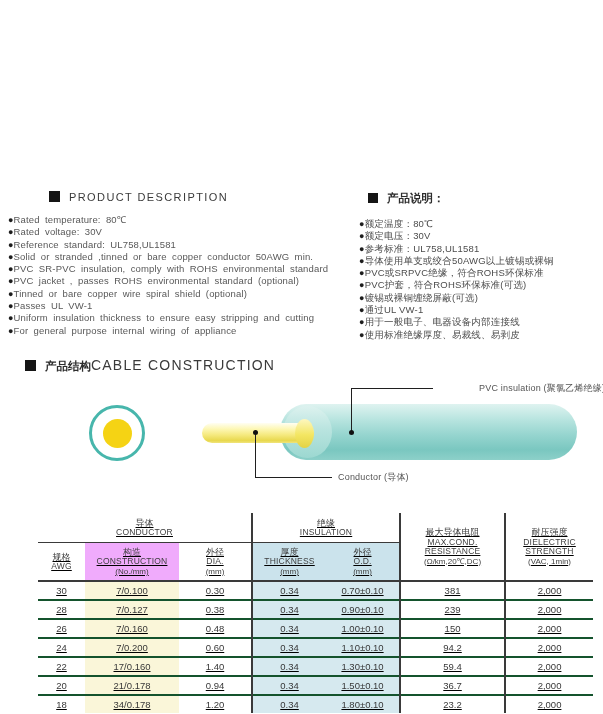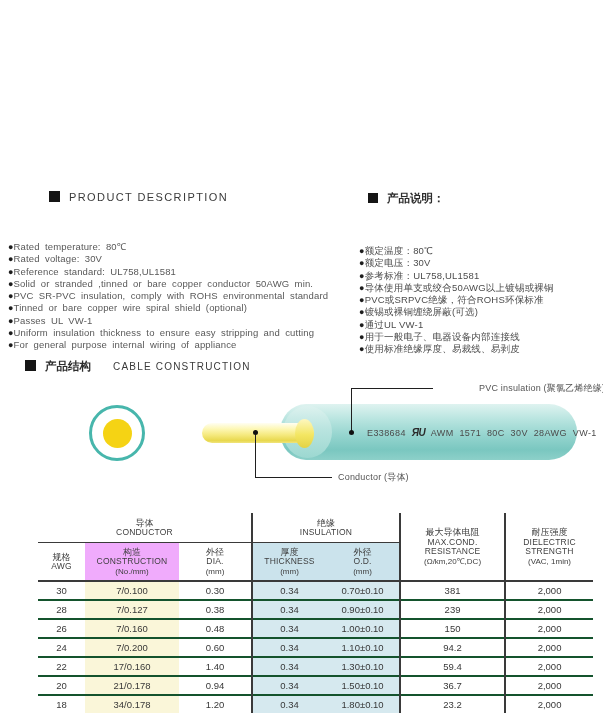--- a/index.html
+++ b/index.html
@@ -4,24 +4,24 @@
 <style>
   html,body{margin:0;padding:0;background:#fff;}
   .page{position:relative;width:603px;height:714px;background:#ffffff;overflow:hidden;
         font-family:"Liberation Sans",sans-serif;}
 
   
   .sec-title{position:absolute;white-space:nowrap;color:#303030;}
   .sq{display:inline-block;width:11px;height:11px;background:#151515;margin-right:9px;vertical-align:-1px;}
   .t-en{font-size:11px;letter-spacing:1.4px;color:#3a3a3a;}
   .t-zh{font-size:11.5px;font-weight:bold;color:#2d2d2d;}
-  .t-en2{font-size:10px;letter-spacing:1.2px;color:#3a3a3a;margin-left:22px;}
-
-  
-  .blist{position:absolute;margin-top:27px;}
+  .t-en2{font-size:14px;letter-spacing:1.2px;color:#3a3a3a;}
+
+  
+  .blist{position:absolute;}
   .b-line{font-size:9.5px;line-height:12.3px;color:#585858;letter-spacing:0.15px;word-spacing:2.5px;white-space:nowrap;}
   .blist-zh .b-line{color:#4c4c4c;letter-spacing:0.2px;word-spacing:0;}
   .b-dot{font-size:9px;margin-right:0px;color:#1d1d1d;}
 
   
   .xsec-outer{position:absolute;left:89px;top:405px;width:50px;height:50px;border:3px solid #47b6ac;
               border-radius:50%;background:#fff;display:flex;align-items:center;justify-content:center;}
   .xsec-core{width:29px;height:29px;border-radius:50%;background:#f5d314;}
   .rod{position:absolute;left:202px;top:423px;width:112px;height:20px;border-radius:10px/50%;z-index:3;
        background:linear-gradient(180deg,#fffef2 0%,#fdf7b4 30%,#f5e97e 60%,#e8d84e 88%,#f0e47c 100%);}
@@ -33,21 +33,21 @@
   .cyl-cap{position:absolute;left:283px;top:406px;width:49px;height:52px;border-radius:50%;z-index:2;
        background:linear-gradient(180deg,#ddf2ef 0%,#b9e4df 45%,#9cd8d1 100%);}
   .marking{position:absolute;left:367px;top:427px;z-index:5;font-size:9px;color:#4b4b4b;
            letter-spacing:0.4px;word-spacing:3px;white-space:nowrap;}
   .ul-mark{font-weight:bold;font-size:10px;letter-spacing:-0.5px;color:#2a2a2a;font-style:italic;}
   .lead{position:absolute;background:#1f1f1f;z-index:6;}
   .lead-dot{position:absolute;width:5px;height:5px;border-radius:50%;background:#101010;z-index:6;}
   .dia-label{position:absolute;font-size:9px;color:#555;white-space:nowrap;z-index:6;letter-spacing:0.2px;}
 
   
-  .spec-table{position:absolute;left:38px;top:513px;}
+  .spec-table{position:absolute;left:38px;top:513px;text-decoration:underline;}
   table{border-collapse:collapse;table-layout:fixed;width:555px;}
   th,td{padding:0;margin:0;}
   thead th{font-weight:normal;color:#3e3e3e;text-align:center;vertical-align:middle;}
   .grp-row th{height:29px;}
   .col-row th{height:37px;}
   .zh{display:block;font-size:9px;line-height:10.5px;}
   .en{display:block;font-size:8.5px;line-height:9.5px;letter-spacing:0.2px;white-space:pre-line;}
   .unit{display:block;font-size:8px;line-height:9.5px;}
   .grp-b{border-bottom:1px solid #3a3a3a;}
   .vl{border-left:2px solid #3a3a3a;margin-top:16px;}
@@ -65,53 +65,54 @@
 
   <div class="sec-title" style="left:25px;top:187px;padding-left:24px;">
     <span class="sq"></span><span class="t-en">PRODUCT DESCRIPTION</span>
   </div>
   <div class="blist blist-en" style="left:8px;top:214px;width:354px;" id="list-en">
       <div class="b-line"><span class="b-dot">●</span><span>Rated temperature: 80℃</span></div>
       <div class="b-line"><span class="b-dot">●</span><span>Rated voltage: 30V</span></div>
       <div class="b-line"><span class="b-dot">●</span><span>Reference standard: UL758,UL1581</span></div>
       <div class="b-line"><span class="b-dot">●</span><span>Solid or stranded ,tinned or bare copper conductor 50AWG min.</span></div>
       <div class="b-line"><span class="b-dot">●</span><span>PVC SR-PVC insulation, comply with ROHS environmental standard</span></div>
+      <div class="b-line"><span class="b-dot">●</span><span>PVC jacket , passes ROHS environmental standard (optional)</span></div>
       <div class="b-line"><span class="b-dot">●</span><span>Tinned or bare copper wire spiral shield (optional)</span></div>
       <div class="b-line"><span class="b-dot">●</span><span>Passes UL VW-1</span></div>
       <div class="b-line"><span class="b-dot">●</span><span>Uniform insulation thickness to ensure easy stripping and cutting</span></div>
       <div class="b-line"><span class="b-dot">●</span><span>For general purpose internal wiring of appliance</span></div>
     </div>
 
   <div class="sec-title" style="left:368px;top:188px;">
     <span class="sq" style="width:10px;height:10px;"></span><span class="t-zh">产品说明：</span>
   </div>
   <div class="blist blist-zh" style="left:359px;top:218px;width:240px;" id="list-zh">
       <div class="b-line"><span class="b-dot">●</span><span>额定温度：80℃</span></div>
       <div class="b-line"><span class="b-dot">●</span><span>额定电压：30V</span></div>
       <div class="b-line"><span class="b-dot">●</span><span>参考标准：UL758,UL1581</span></div>
       <div class="b-line"><span class="b-dot">●</span><span>导体使用单支或绞合50AWG以上镀锡或裸铜</span></div>
       <div class="b-line"><span class="b-dot">●</span><span>PVC或SRPVC绝缘，符合ROHS环保标准</span></div>
+      <div class="b-line"><span class="b-dot">●</span><span>PVC护套，符合ROHS环保标准(可选)</span></div>
       <div class="b-line"><span class="b-dot">●</span><span>镀锡或裸铜缠绕屏蔽(可选)</span></div>
       <div class="b-line"><span class="b-dot">●</span><span>通过UL VW-1</span></div>
       <div class="b-line"><span class="b-dot">●</span><span>用于一般电子、电器设备内部连接线</span></div>
       <div class="b-line"><span class="b-dot">●</span><span>使用标准绝缘厚度、易裁线、易剥皮</span></div>
     </div>
 
   <div class="sec-title" style="left:25px;top:356px;">
     <span class="sq"></span><span class="t-zh">产品结构</span><span class="t-en2">CABLE CONSTRUCTION</span>
   </div>
 
   <div class="xsec-outer">
     <div class="xsec-core"></div>
   </div>
   <div class="cyl"></div>
   <div class="cyl-cap"></div>
   <div class="rod"></div>
   <div class="rod-end"></div>
-  <div class="marking"><span>E338684</span> <span class="ul-mark">ЯU</span> <span>AWM 1571 80C 30V 28AWG VW-1</span></div>
 
   <div class="lead" style="left:351px;top:389px;width:1px;height:44px;"></div>
   <div class="lead" style="left:351px;top:388px;width:82px;height:1px;"></div>
   <div class="lead-dot" style="left:349px;top:430px;"></div>
   <div class="dia-label" style="left:438px;top:382px;margin-left:41px;">PVC insulation (聚氯乙烯绝缘)</div>
 
   <div class="lead" style="left:255px;top:435px;width:1px;height:43px;"></div>
   <div class="lead" style="left:255px;top:477px;width:77px;height:1px;"></div>
   <div class="lead-dot" style="left:253px;top:430px;"></div>
   <div class="dia-label" style="left:338px;top:471px;">Conductor (导体)</div>

